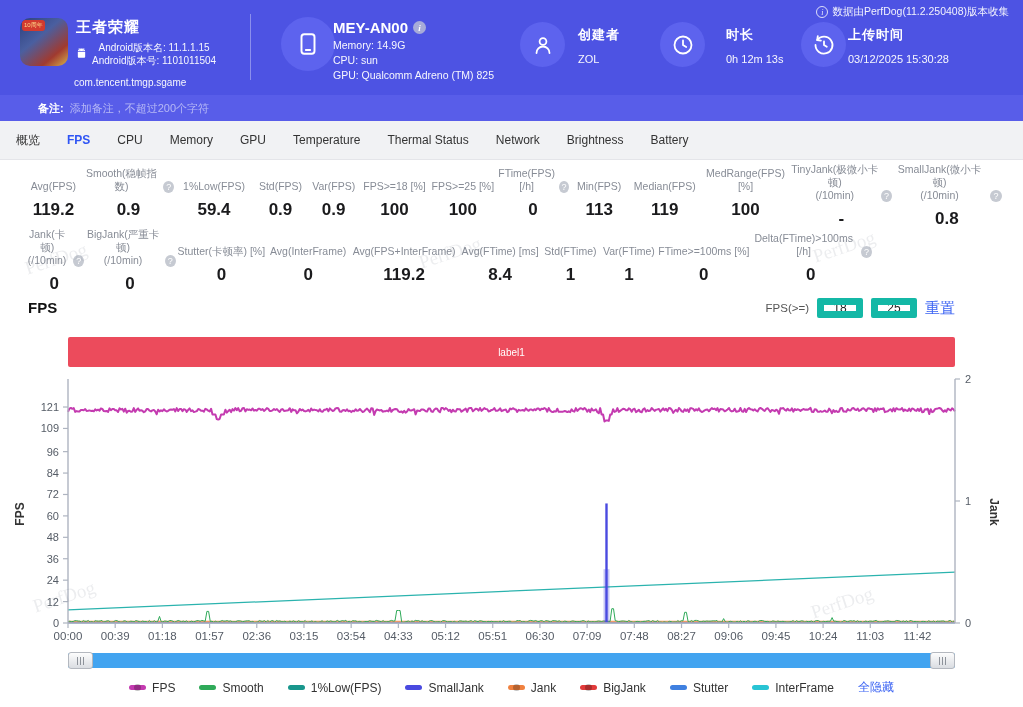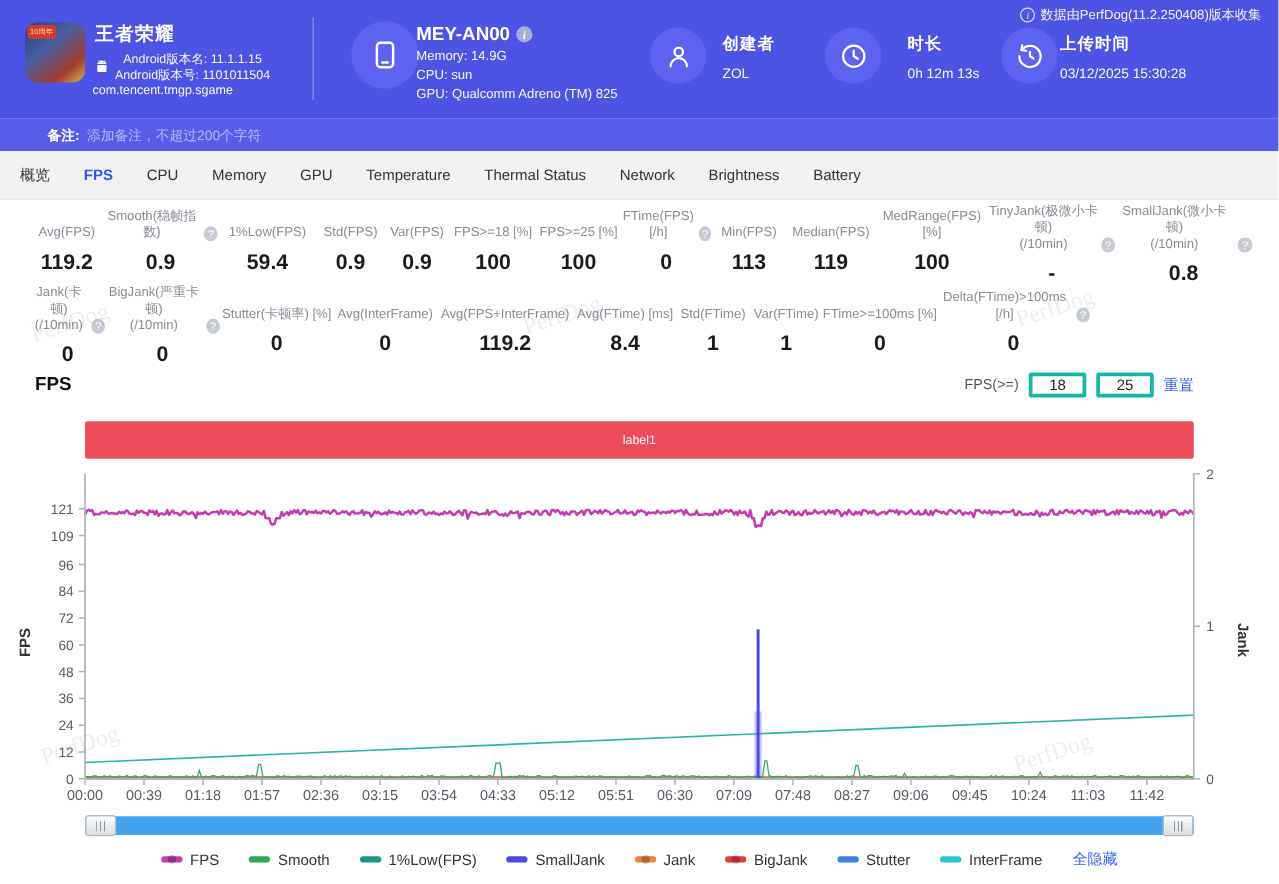--- a/index.html
+++ b/index.html
@@ -9,21 +9,21 @@
   
   .header { position:absolute; left:0; top:0; width:1023px; height:95px; background:#4d53e3; color:#fff; }
   .collect-note { position:absolute; top:5px; right:14px; font-size:10.5px; color:rgba(255,255,255,.92); display:flex; align-items:center; gap:4px; }
   .i-badge { display:inline-flex; width:12px; height:12px; border-radius:50%; border:1px solid rgba(255,255,255,.8); color:rgba(255,255,255,.9); font-size:8px; align-items:center; justify-content:center; font-style:italic; font-family:"Liberation Serif",serif; }
   .game-icon { position:absolute; left:20px; top:18px; width:48px; height:48px; border-radius:10px; background:linear-gradient(140deg,#2d3f7d 0%,#4a5fa0 40%,#a03a30 75%,#d8b24a 100%); overflow:hidden; }
   .game-icon .badge { position:absolute; left:2px; top:2px; background:#d23a2f; color:#ffd98a; font-size:6px; border-radius:3px; padding:1px 2px; }
   .game-info { position:absolute; left:76px; top:18px; }
   .game-title { font-size:15px; font-weight:bold; letter-spacing:1px; }
   .android-block { display:flex; align-items:center; gap:5px; margin-top:4px;text-align:center; }
   .android-lines { font-size:10px; line-height:13px; color:rgba(255,255,255,.95); }
-  .pkg { font-size:10px; margin-top:0; margin-left:-2px; color:rgba(255,255,255,.95); }
+  .pkg { font-size:10px; margin-top:10px; margin-left:-2px; color:rgba(255,255,255,.95); }
   .hdr-divider { position:absolute; left:250px; top:14px; height:66px; width:1px; background:rgba(255,255,255,.35); }
   .circle-ico { position:absolute; border-radius:50%; background:#5d63ee; display:flex; align-items:center; justify-content:center; }
   .device-circle { left:281px; top:17px; width:54px; height:54px; }
   .creator-circle { left:520px; top:22px; width:45px; height:45px; }
   .duration-circle { left:660px; top:22px; width:45px; height:45px; }
   .upload-circle { left:801px; top:22px; width:45px; height:45px; }
   .device-info { position:absolute; left:333px; top:19px; }
   .device-title { font-size:15px; font-weight:bold; display:flex; align-items:center; gap:5px; }
   .device-line { font-size:10.5px; margin-top:3px; color:rgba(255,255,255,.95); }
   .i-gray { display:inline-flex; width:13px; height:13px; border-radius:50%; background:#a7abd8; color:#fff; font-size:9px; align-items:center; justify-content:center; font-style:italic; font-family:"Liberation Serif",serif; }
@@ -48,22 +48,22 @@
   .stat-col { display:flex; flex-direction:column; align-items:center; flex-shrink:1; }
   .stat-label-box { min-height:30px; display:flex; align-items:flex-end; justify-content:center; }
   .stat-label { font-size:10.5px; color:#878c96; text-align:center; white-space:pre-line; line-height:13px; }
   .help-ico { display:inline-flex; width:12px; height:12px; border-radius:50%; background:#c6cad2; color:#fff; font-size:9px; align-items:center; justify-content:center; margin-left:3px; vertical-align:-2px; }
   .stat-value { font-size:17px; font-weight:bold; color:#1b1b1d; margin-top:7px;text-align:center; }
 
   
   .fps-title { position:absolute; left:28px; top:299px; font-size:15px; font-weight:bold; color:#111; }
   .fps-controls { position:absolute; top:298px; right:68px; display:flex; align-items:center; gap:8px; }
   .fps-filter-label { font-size:11.5px; color:#555; }
-  .fps-input { width:46px; height:20px; border:3px solid #14b8a6; border-radius:2px; font-size:12px; text-align:center; font-family:"Liberation Sans",sans-serif; color:#222; background:#fff; }
-  .reset-link { font-size:12px; color:#3b63f3; cursor:pointer; }
+  .fps-input { width:46px; height:20px; border:7px solid #14b8a6; border-radius:2px; font-size:12px; text-align:center; font-family:"Liberation Sans",sans-serif; color:#222; background:#fff; }
+  .reset-link { font-size:15px; color:#3b63f3; cursor:pointer; }
 
   .label-bar { position:absolute; left:68px; top:337px; width:887px; height:30px; background:#ec4b5c; border-radius:2px; display:flex; align-items:center; justify-content:center; }
   .label-bar span { color:#fff; font-size:10px; }
 
   
   #chart-svg { position:absolute; left:0; top:0; width:1023px; height:707px; }
 
   
   .scrollbar { position:absolute; left:68px; top:652px; width:887px; height:17px; }
   .scroll-track { position:absolute; left:0; top:1px; width:100%; height:15px; background:#42a4f0; border-radius:2px; }

